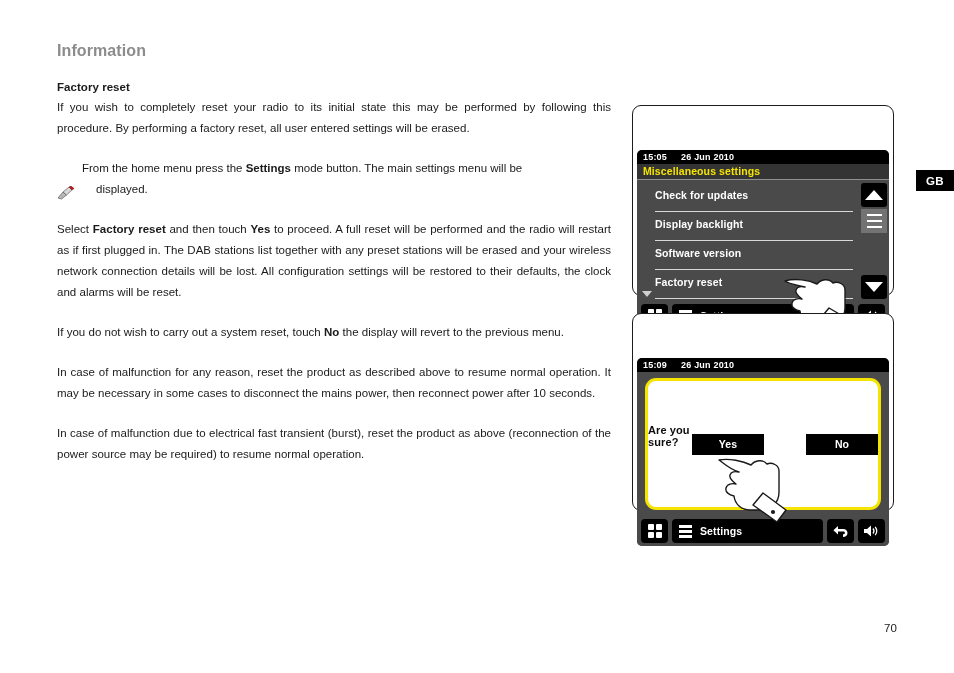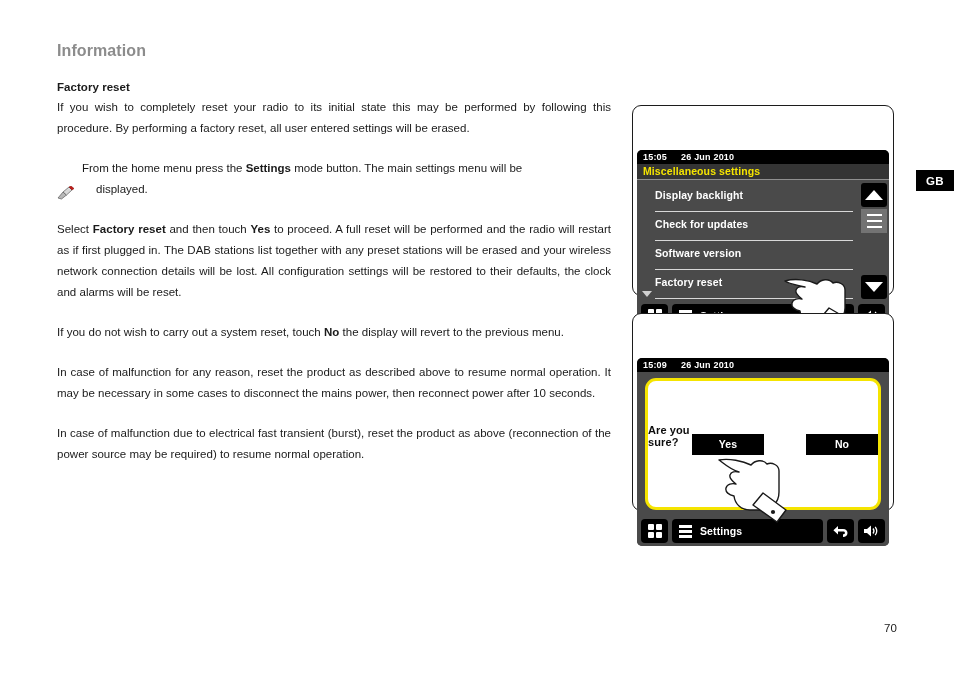--- a/index.html
+++ b/index.html
@@ -381,22 +381,22 @@
 
     <div class="statusbar">
       <span class="time">15:05</span>
       <span class="date">26 Jun 2010</span>
     </div>
 
     <div class="screen-title">Miscellaneous settings</div>
 
     <div class="menu-area">
       <div class="menu-list">
+        <div class="menu-item">Check for updates</div>
         <div class="menu-item">Display backlight</div>
-        <div class="menu-item">Check for updates</div>
         <div class="menu-item">Software version</div>
         <div class="menu-item">Factory reset</div>
       </div>
       <div class="scroll-col">
         <div class="scroll-btn up">
           <span class="tri up"></span>
         </div>
         <div class="scroll-thumb">
           <i></i>
             <i></i>

